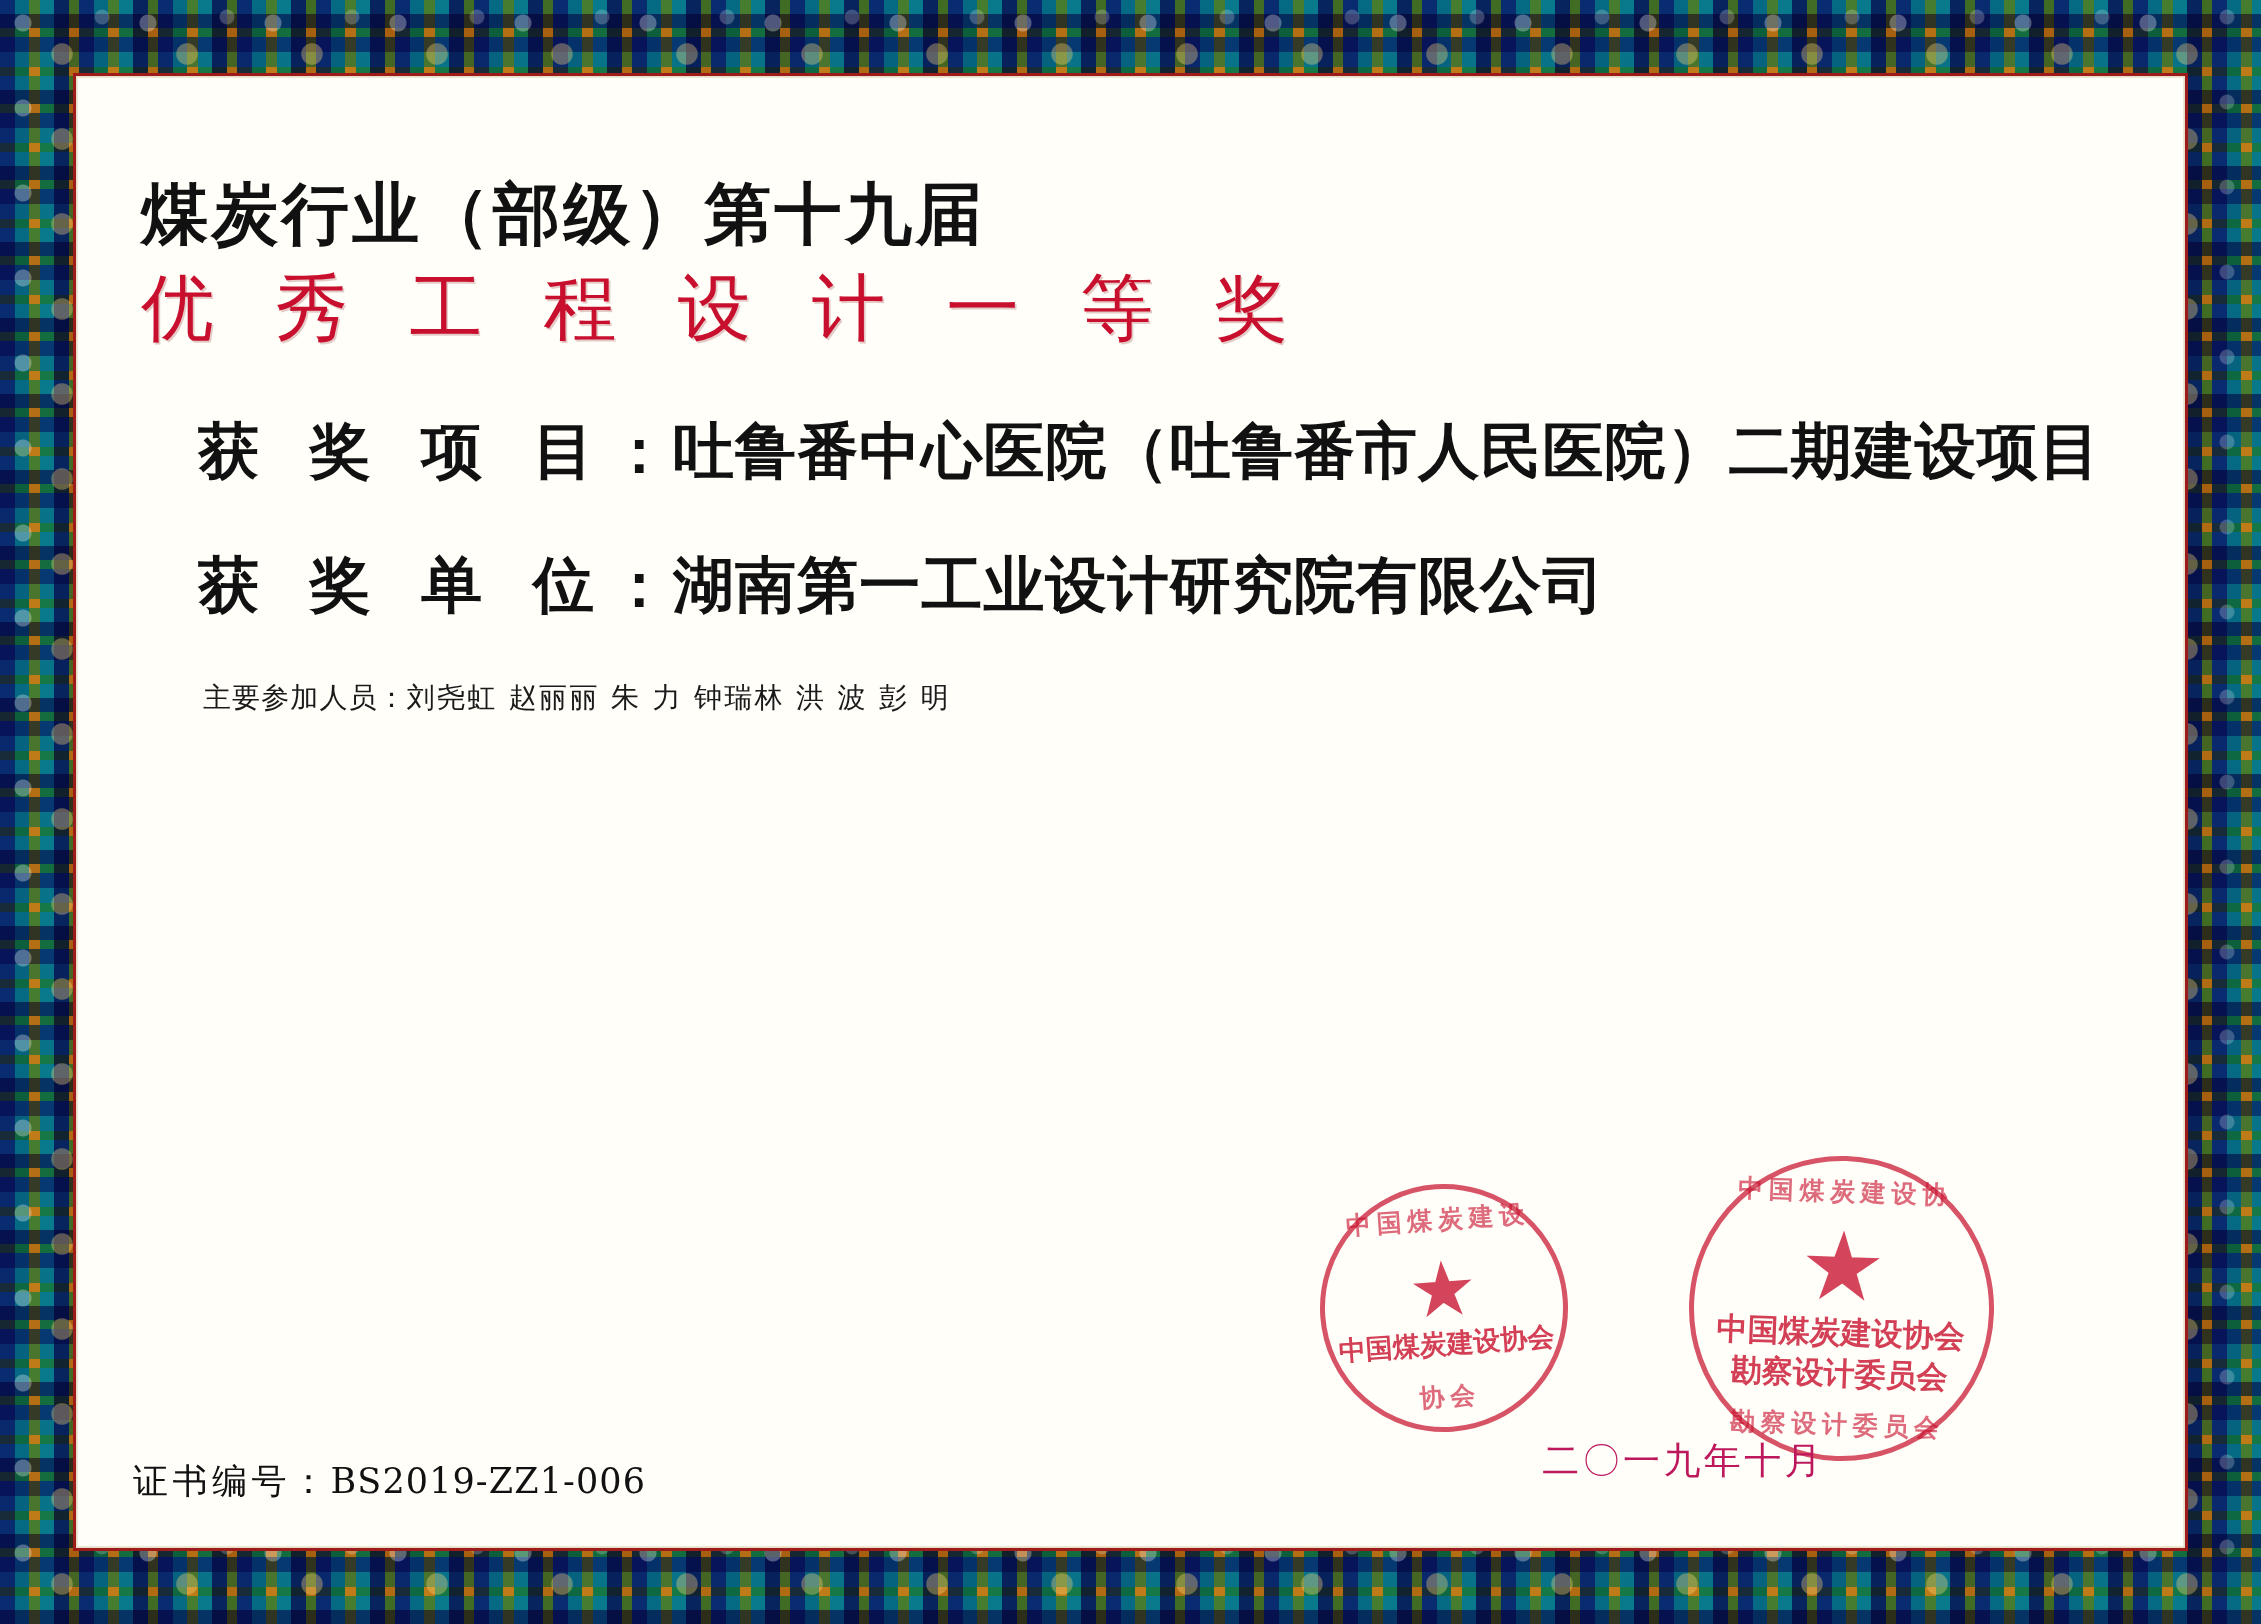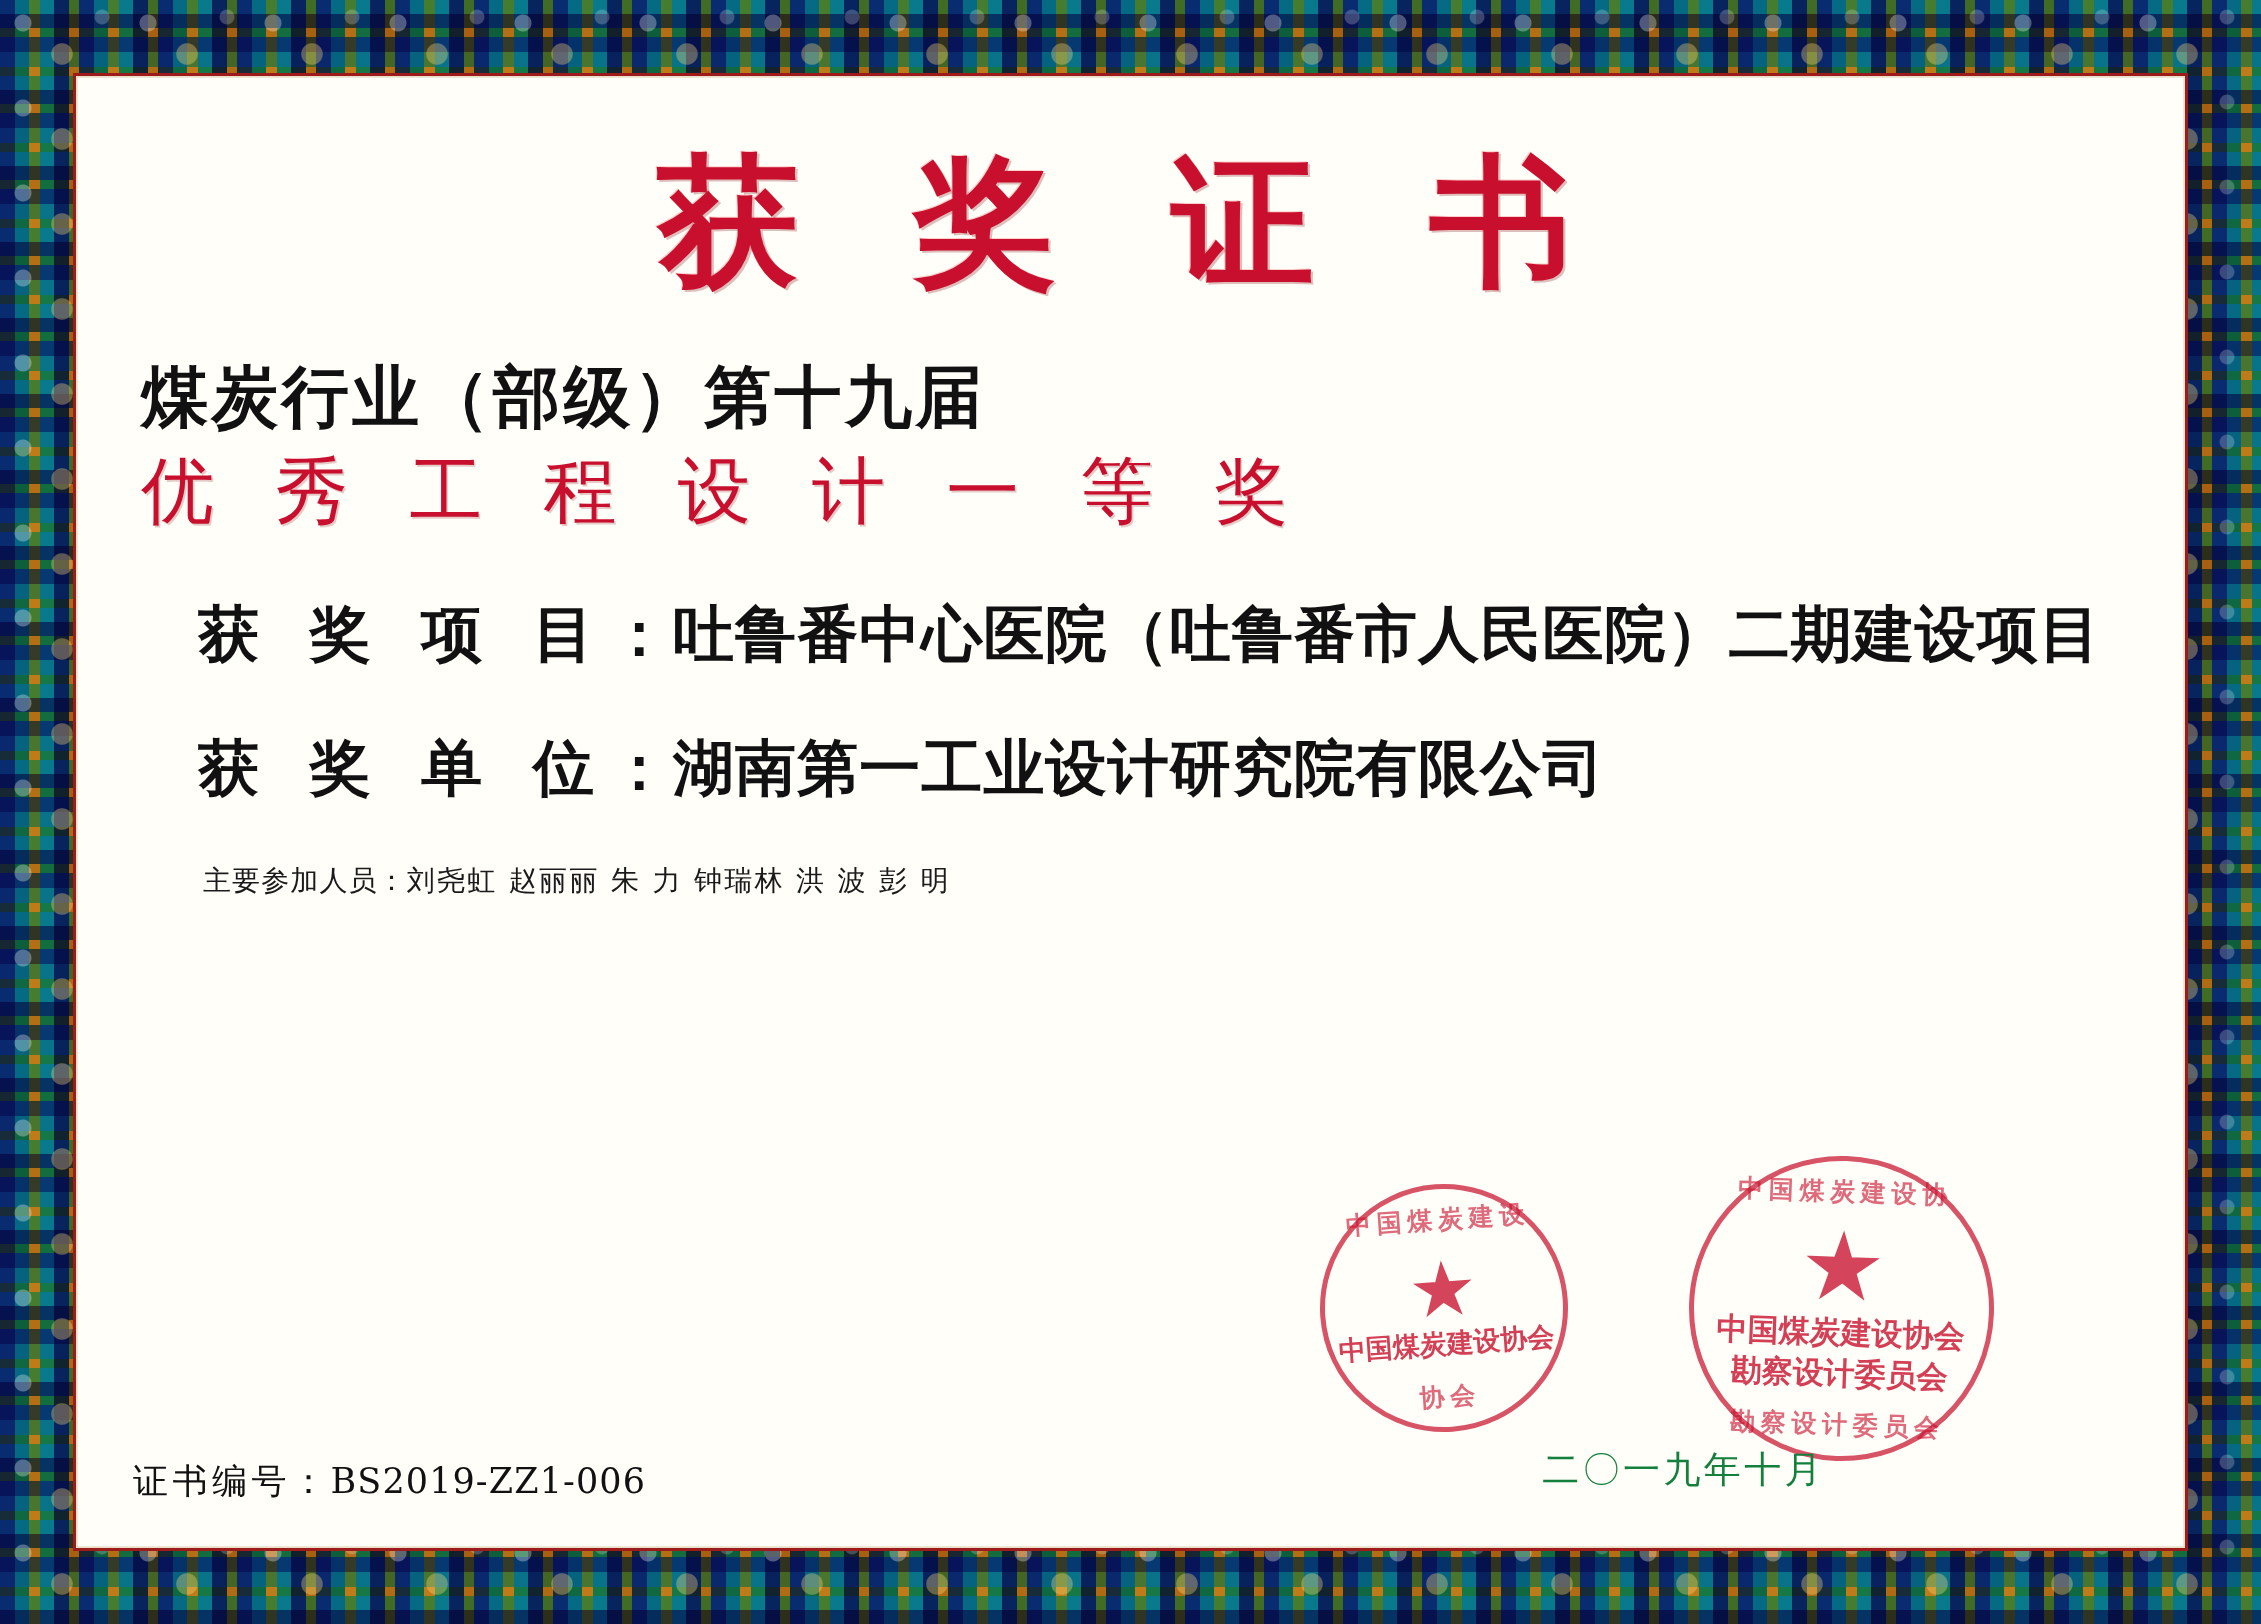--- a/index.html
+++ b/index.html
@@ -169,24 +169,24 @@
     font-family: "DejaVu Serif", "Liberation Serif", serif;
     font-size: 35px;
     color: #111111;
     letter-spacing: 1.1px;
   }
   .cert-number .label { letter-spacing: 4.5px; }
 
   .date {
     font-family: "DejaVu Serif", "Liberation Serif", serif;
     font-size: 37px;
-    color: #15803d;
+    color: #be185d;
     letter-spacing: 3.4px;
     margin-right: 295px;
-    margin-bottom: 10px;
+    margin-bottom: 19px;
     text-align: center;
   }
 
   
   .seal {
     position: absolute;
     border-radius: 50%;
     border: 5.1px solid rgba(200,16,46,0.72);
     color: rgba(200,16,46,0.80);
     display: flex;
@@ -241,21 +241,20 @@
 <div class="certificate">
 
   <div class="border-frame">
     <div class="border-overlay"></div>
     <div class="border-cloud"></div>
   </div>
   <div class="border-inner-line"></div>
 
   <div class="paper">
 
-    <div class="main-title">获 奖 证 书</div>
 
     <div class="subtitle-1">煤炭行业（部级）第十九届</div>
 
     <div class="subtitle-2">优 秀 工 程 设 计 一 等 奖</div>
 
     <div class="field-row">
       <span class="field-label">获 奖 项 目</span>
       <span class="field-colon">：</span>
       <span class="field-value">吐鲁番中心医院（吐鲁番市人民医院）二期建设项目</span>
     </div>

